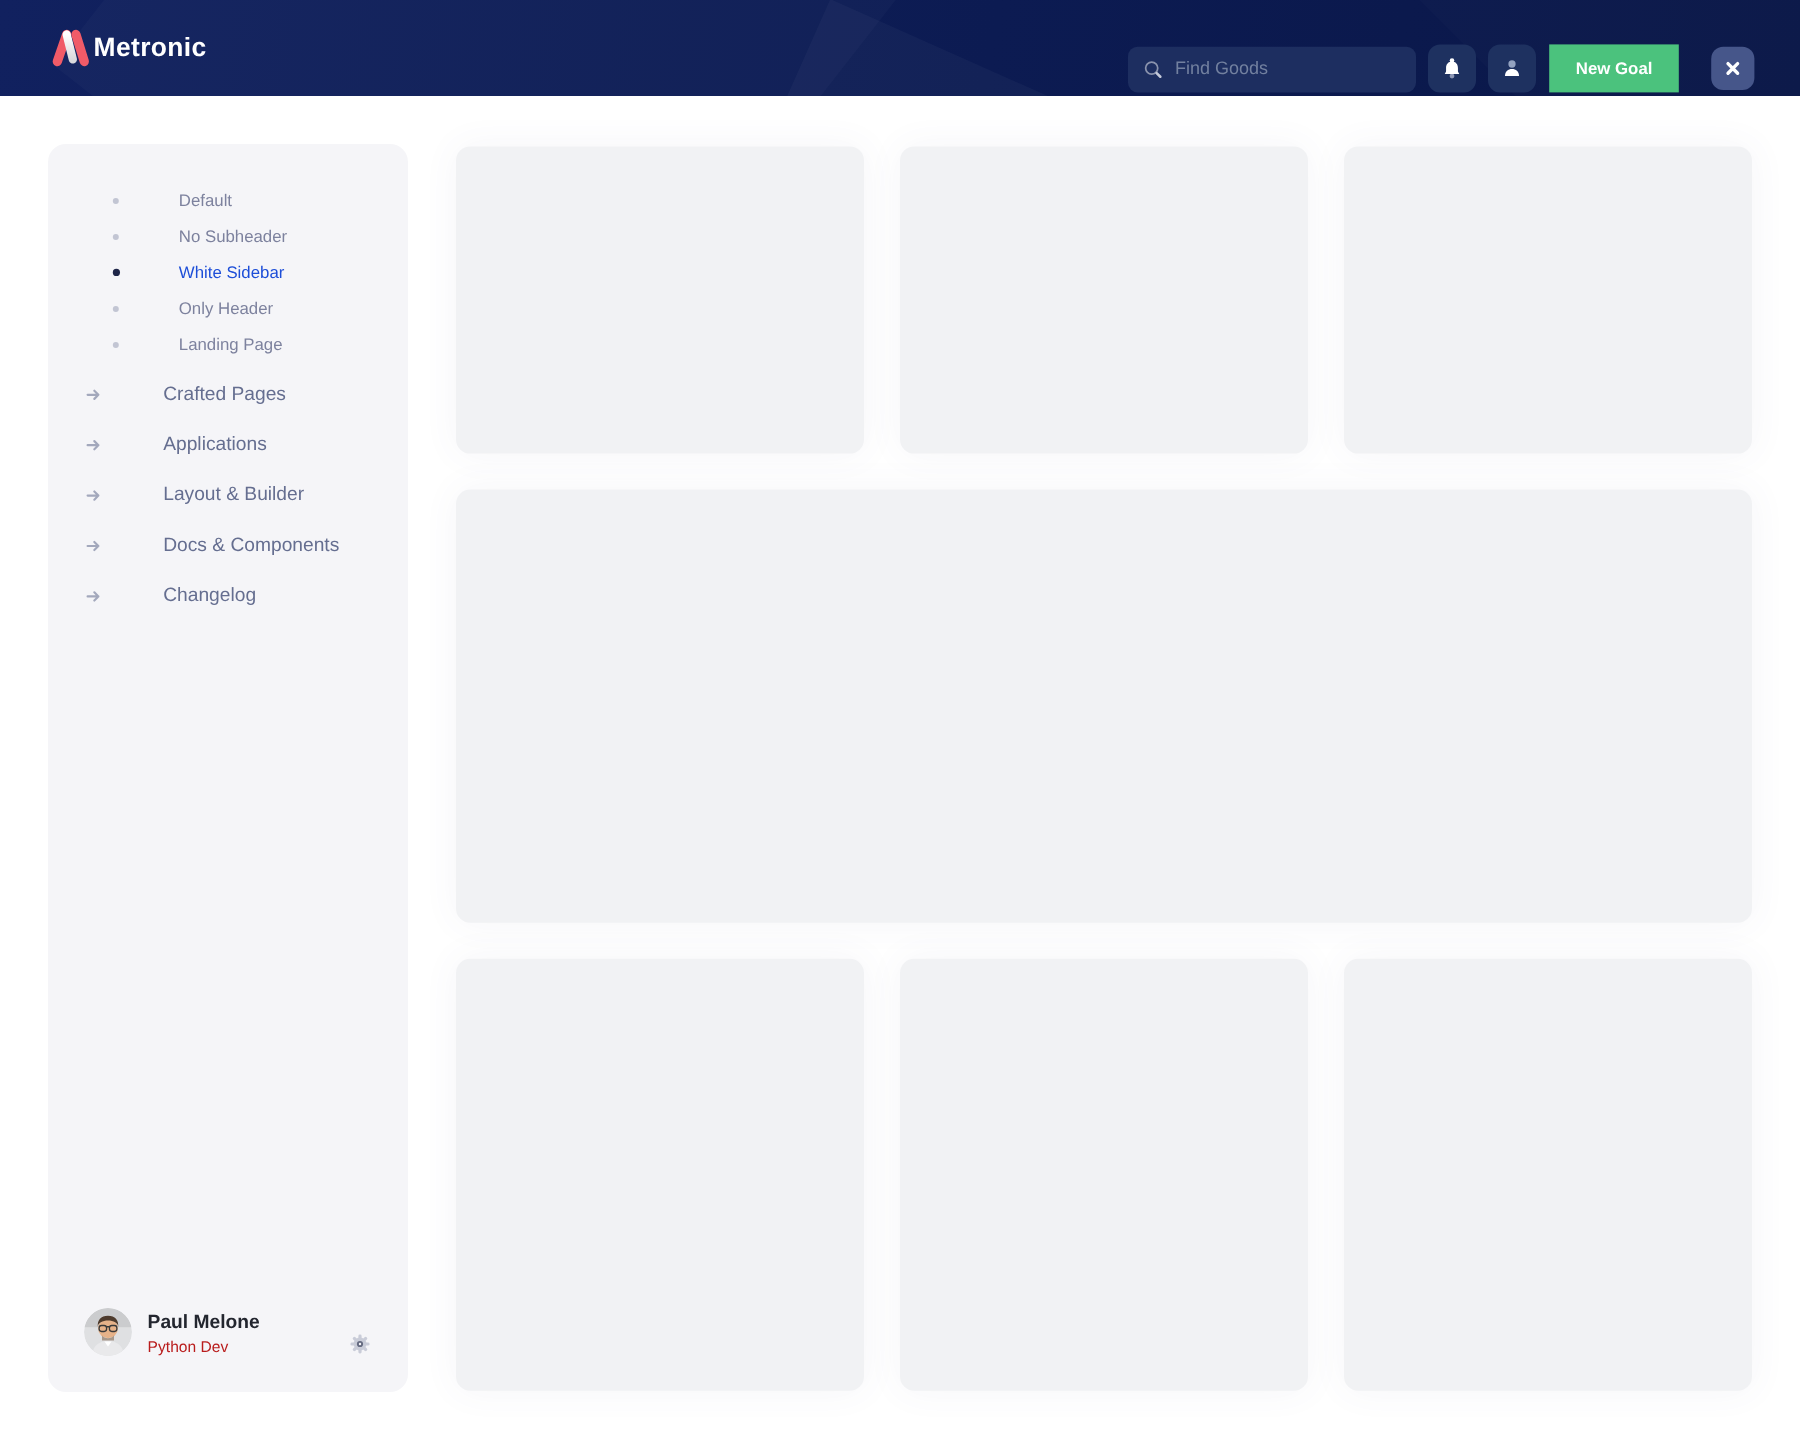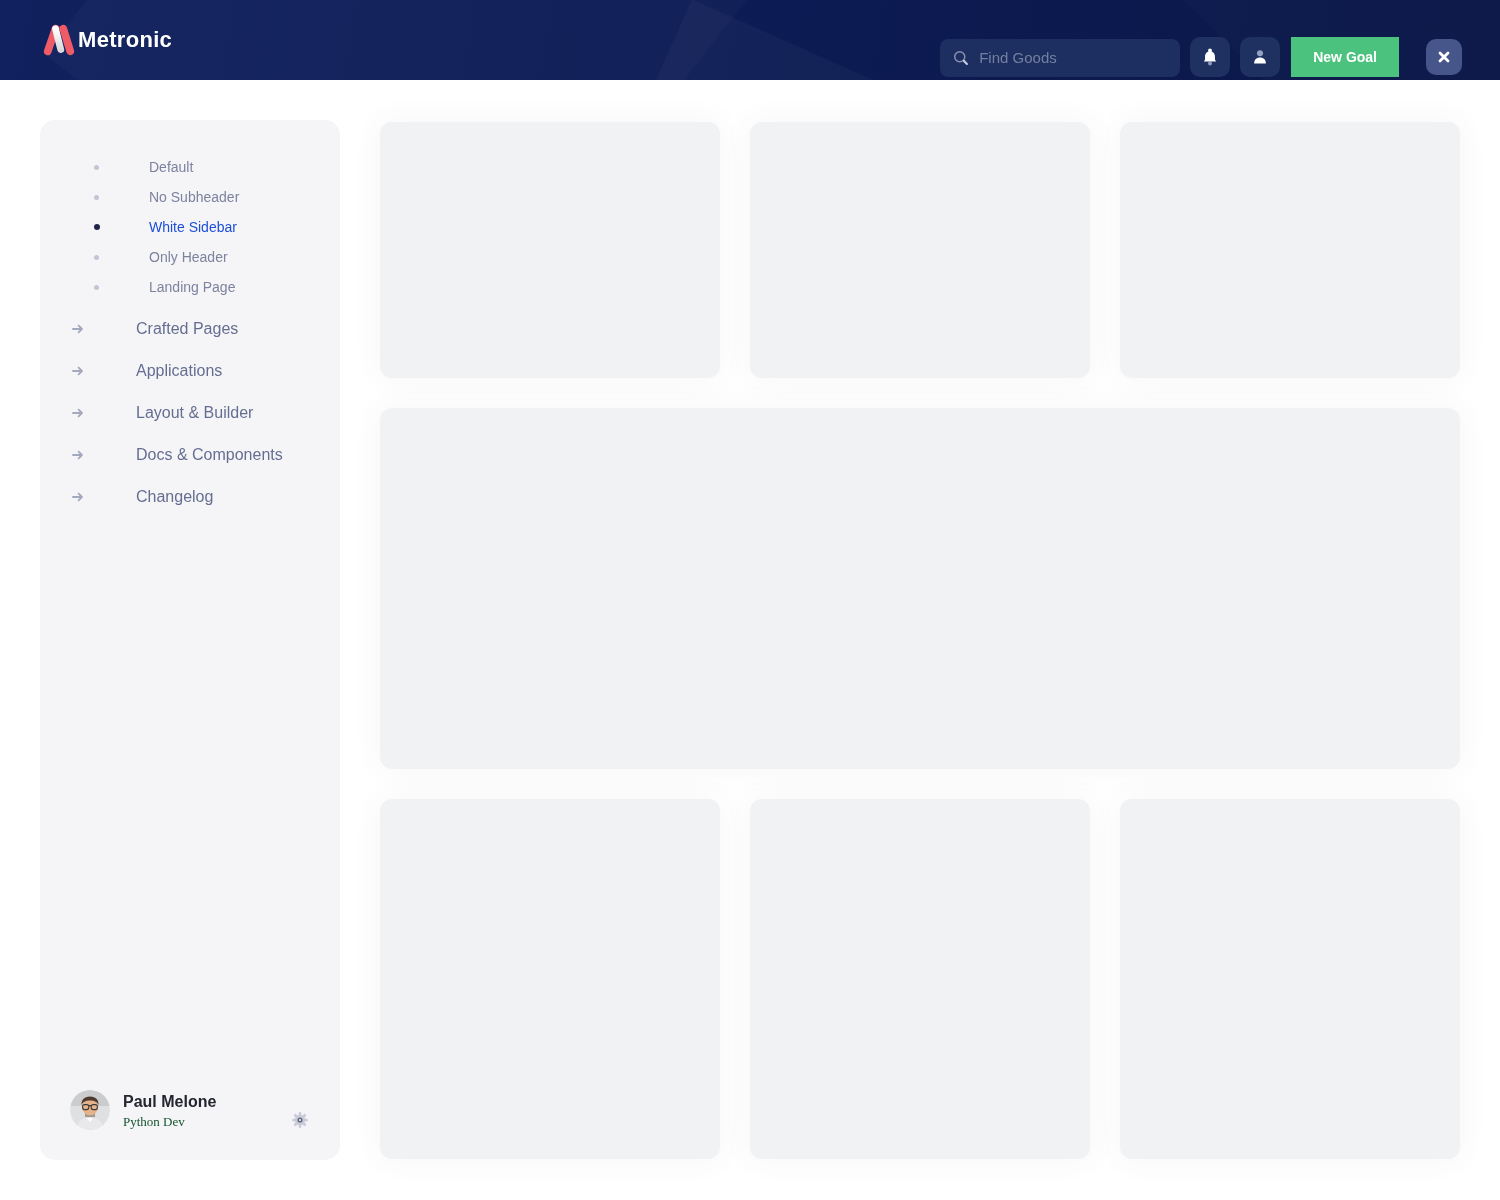--- a/index.html
+++ b/index.html
@@ -84,21 +84,21 @@
   .sub-row.active .bullet { background:#1e2548; width:6px; height:6px; margin-right:9px; }
   .sub-row.active .sub-label { color:#1d4ed8; font-weight:400; }
 
   .profile {
     position:absolute; left:30px; right:30px; bottom:30px;
     display:flex; align-items:flex-end;
   }
   .avatar { width:40px; height:40px; border-radius:50%; overflow:hidden; flex:0 0 40px; }
   .p-info { margin-left:13px; flex:1; }
   .p-name { font-size:16px; font-weight:700; color:#23262f; }
-  .p-role { font-size:13px; color:#14532d; margin-top:3px;font-family:Liberation Serif, serif; }
+  .p-role { font-size:13px; color:#b91c1c; margin-top:3px; }
   .gear-btn { background:none; border:none; cursor:pointer; padding:0; display:flex; }
 
   
   .card {
     position:absolute; background:#f1f2f4; border-radius:12px;
     box-shadow:0 0 30px rgba(82,93,128,0.06);
   }
   .card-t1 { left:380px; top:122px; width:340px; height:256px; }
   .card-t2 { left:750px; top:122px; width:340px; height:256px; }
   .card-t3 { left:1120px; top:122px; width:340px; height:256px; }

